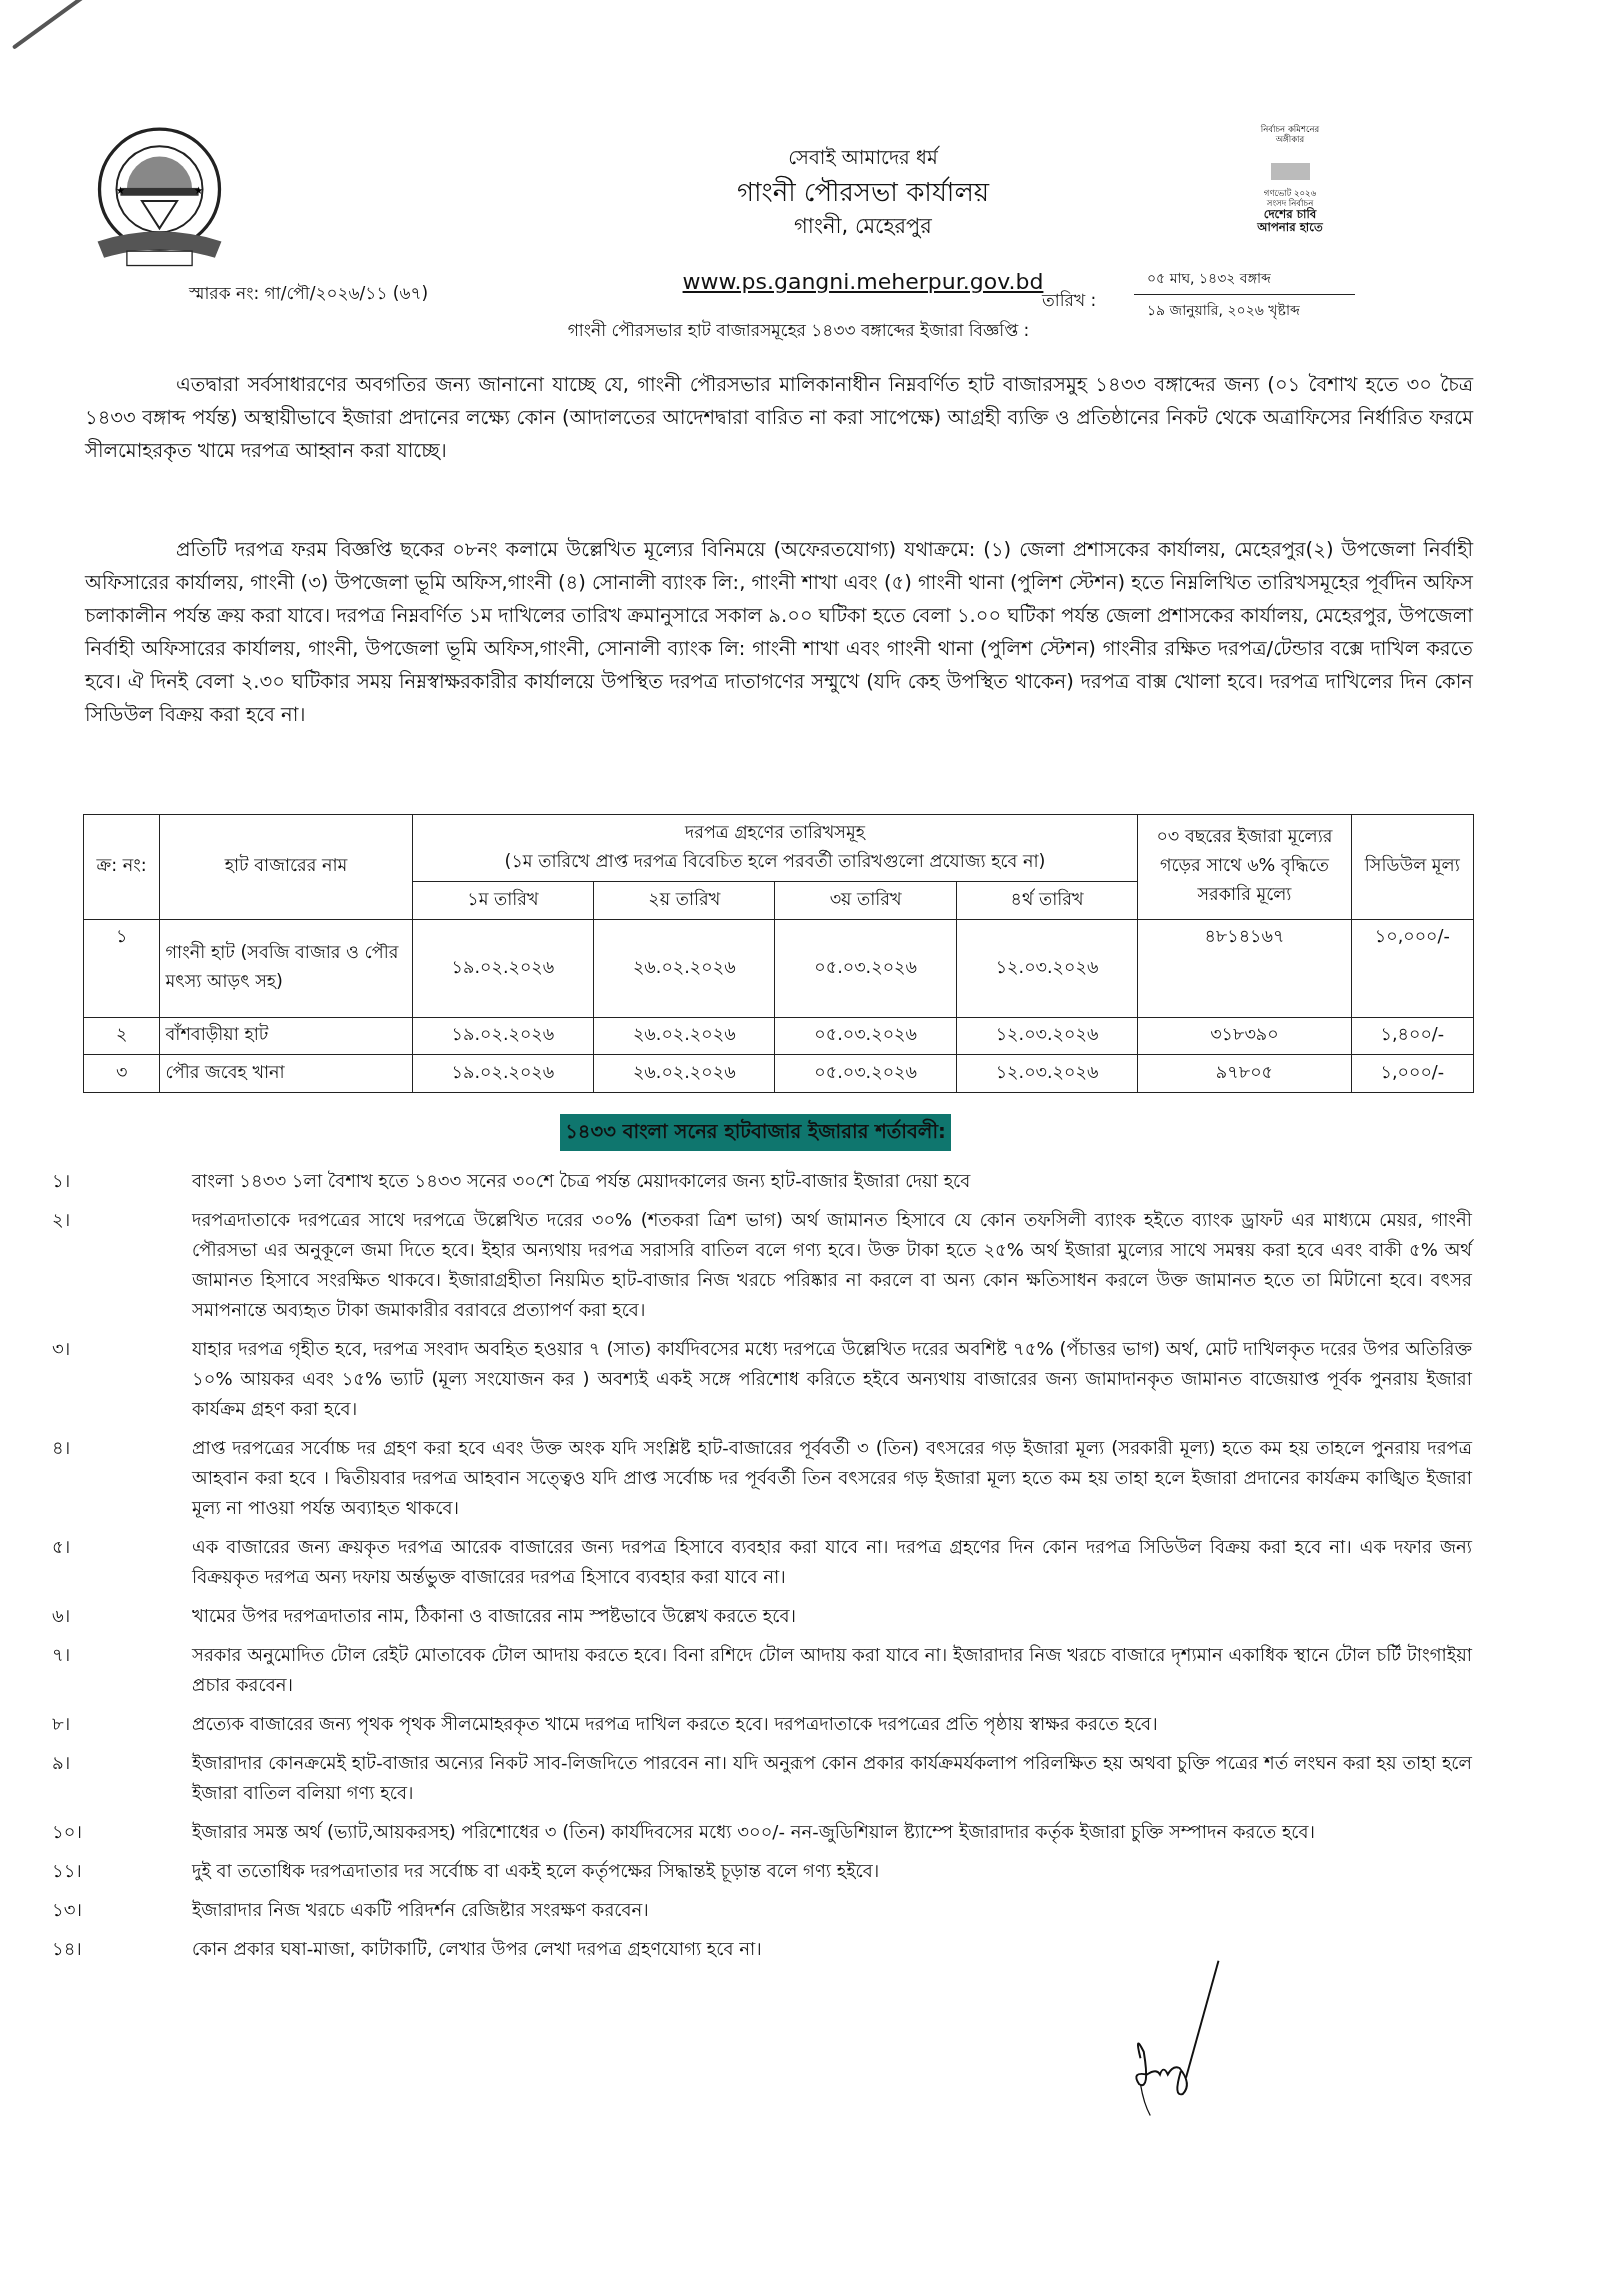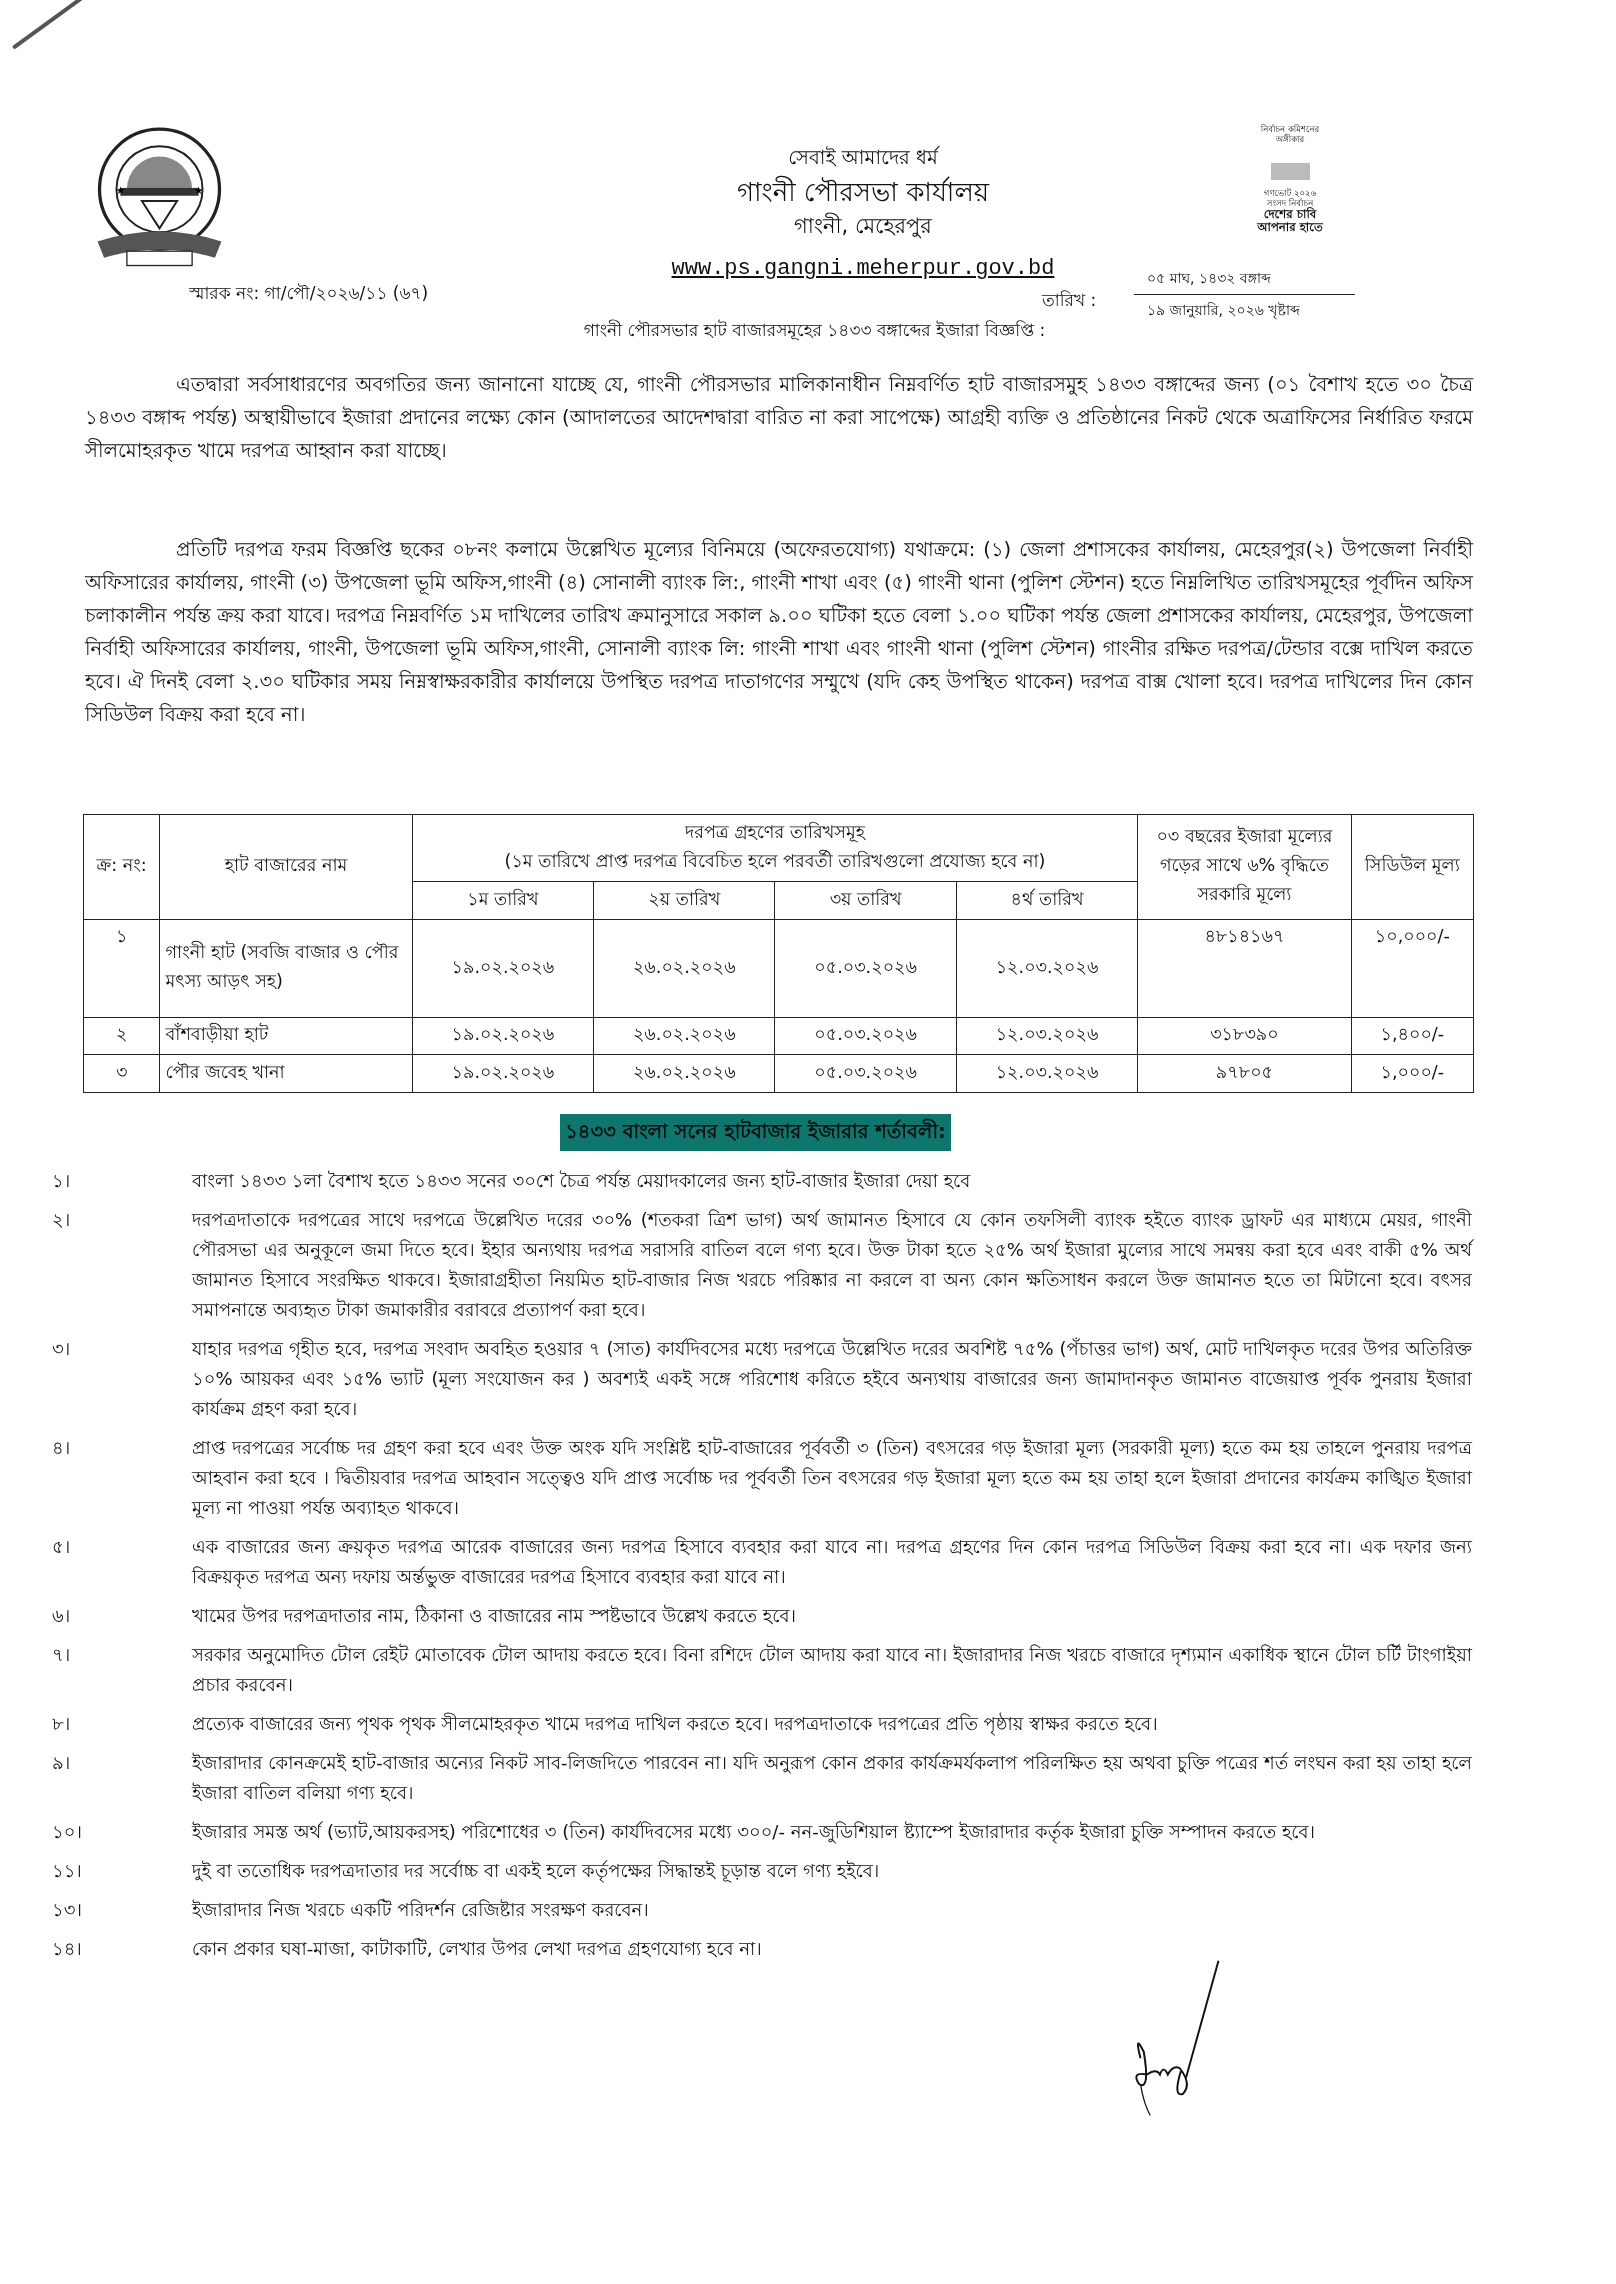--- a/index.html
+++ b/index.html
@@ -6,30 +6,30 @@
   body { width:1616px; height:2284px; position:relative; overflow:hidden;
          font-family:"DejaVu Sans", "Liberation Sans", sans-serif; color:#111; }
   .abs { position:absolute; }
   .staple { left:13px; top:46px; width:137px; height:3.9px; background:#555;
             transform:rotate(-36deg); transform-origin:left center; border-radius:2px; }
   .logo { left:91px; top:124px; width:137px; height:150px; }
   .hdr { left:456px; top:143px; width:814px; text-align:center; }
   .hdr .motto { font-size:19.5px; line-height:30px; }
   .hdr .org { font-size:26px; line-height:38px; }
   .hdr .addr { font-size:21px; line-height:31px; }
-  .hdr .web { font-size:22px; line-height:36px; text-decoration:underline; margin-top:9px;font-family:Liberation Mono, monospace; }
+  .hdr .web { font-size:22px; line-height:36px; text-decoration:underline; margin-top:22px; }
   .stamp { left:1225px; top:124px; width:130px; text-align:center; font-size:8.5px; line-height:10.4px; }
   .stamp .big { font-size:11.7px; line-height:13px; font-weight:bold; }
   .stamp .flag { width:39px; height:17px; background:#bbb; margin:18px auto 7.8px; }
   .memo { left:189px; top:280px; font-size:17px; }
   .date-lbl { left:1042px; top:287px; font-size:17px; }
   .date-box { left:1134px; top:264px; width:221px; font-size:14px; }
   .date-box .d1 { border-bottom:1.3px solid #222; padding:2.6px 0 3.9px 13px; }
   .date-box .d2 { padding:3.9px 0 0 13px; }
-  .title { left:202px; top:319px; width:1225px; text-align:center; font-size:17px; line-height:23.5px; }
+  .title { left:186px; top:319px; width:1225px; text-align:center; font-size:17px; line-height:23.5px; }
   .title .sub { text-decoration:underline; }
   .para { left:85px; width:1388px; font-size:19.5px; line-height:33px; text-align:justify; }
   .p1 { top:368px; } .p2 { top:533px; }
   .para .ind { display:inline-block; width:91px; }
   table.hat { position:absolute; left:83px; top:814px; width:1391px; border-collapse:collapse; font-size:17.6px; }
   table.hat td, table.hat th { border:1.3px solid #222; text-align:center; font-weight:normal; padding:3.9px 5.2px; }
   table.hat .name { text-align:left; }
   .cond-title { left:560px; top:1114px; font-size:19.5px; font-weight:bold; background:#0f766e; padding:2.6px 5.2px; }
   .conds { left:52px; top:1166px; width:1420px; font-size:18px; line-height:30px; }
   .cond { display:flex; margin-bottom:9px; }

